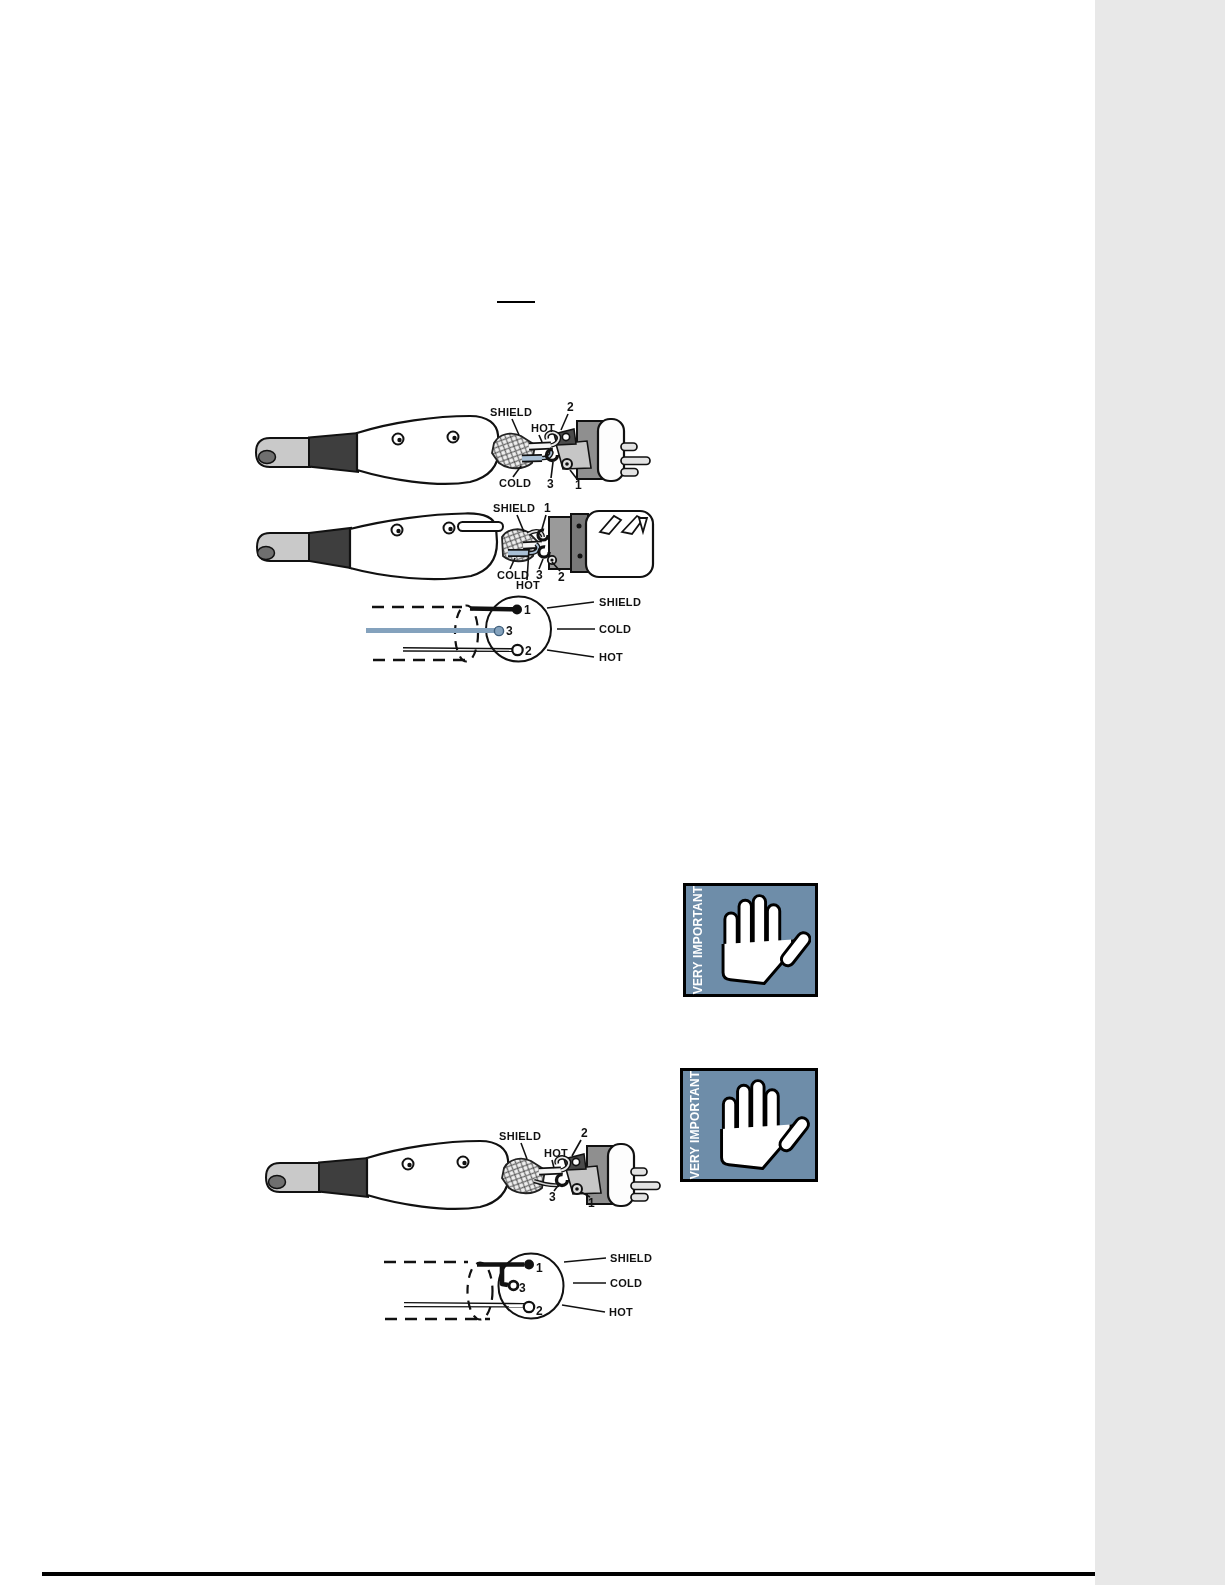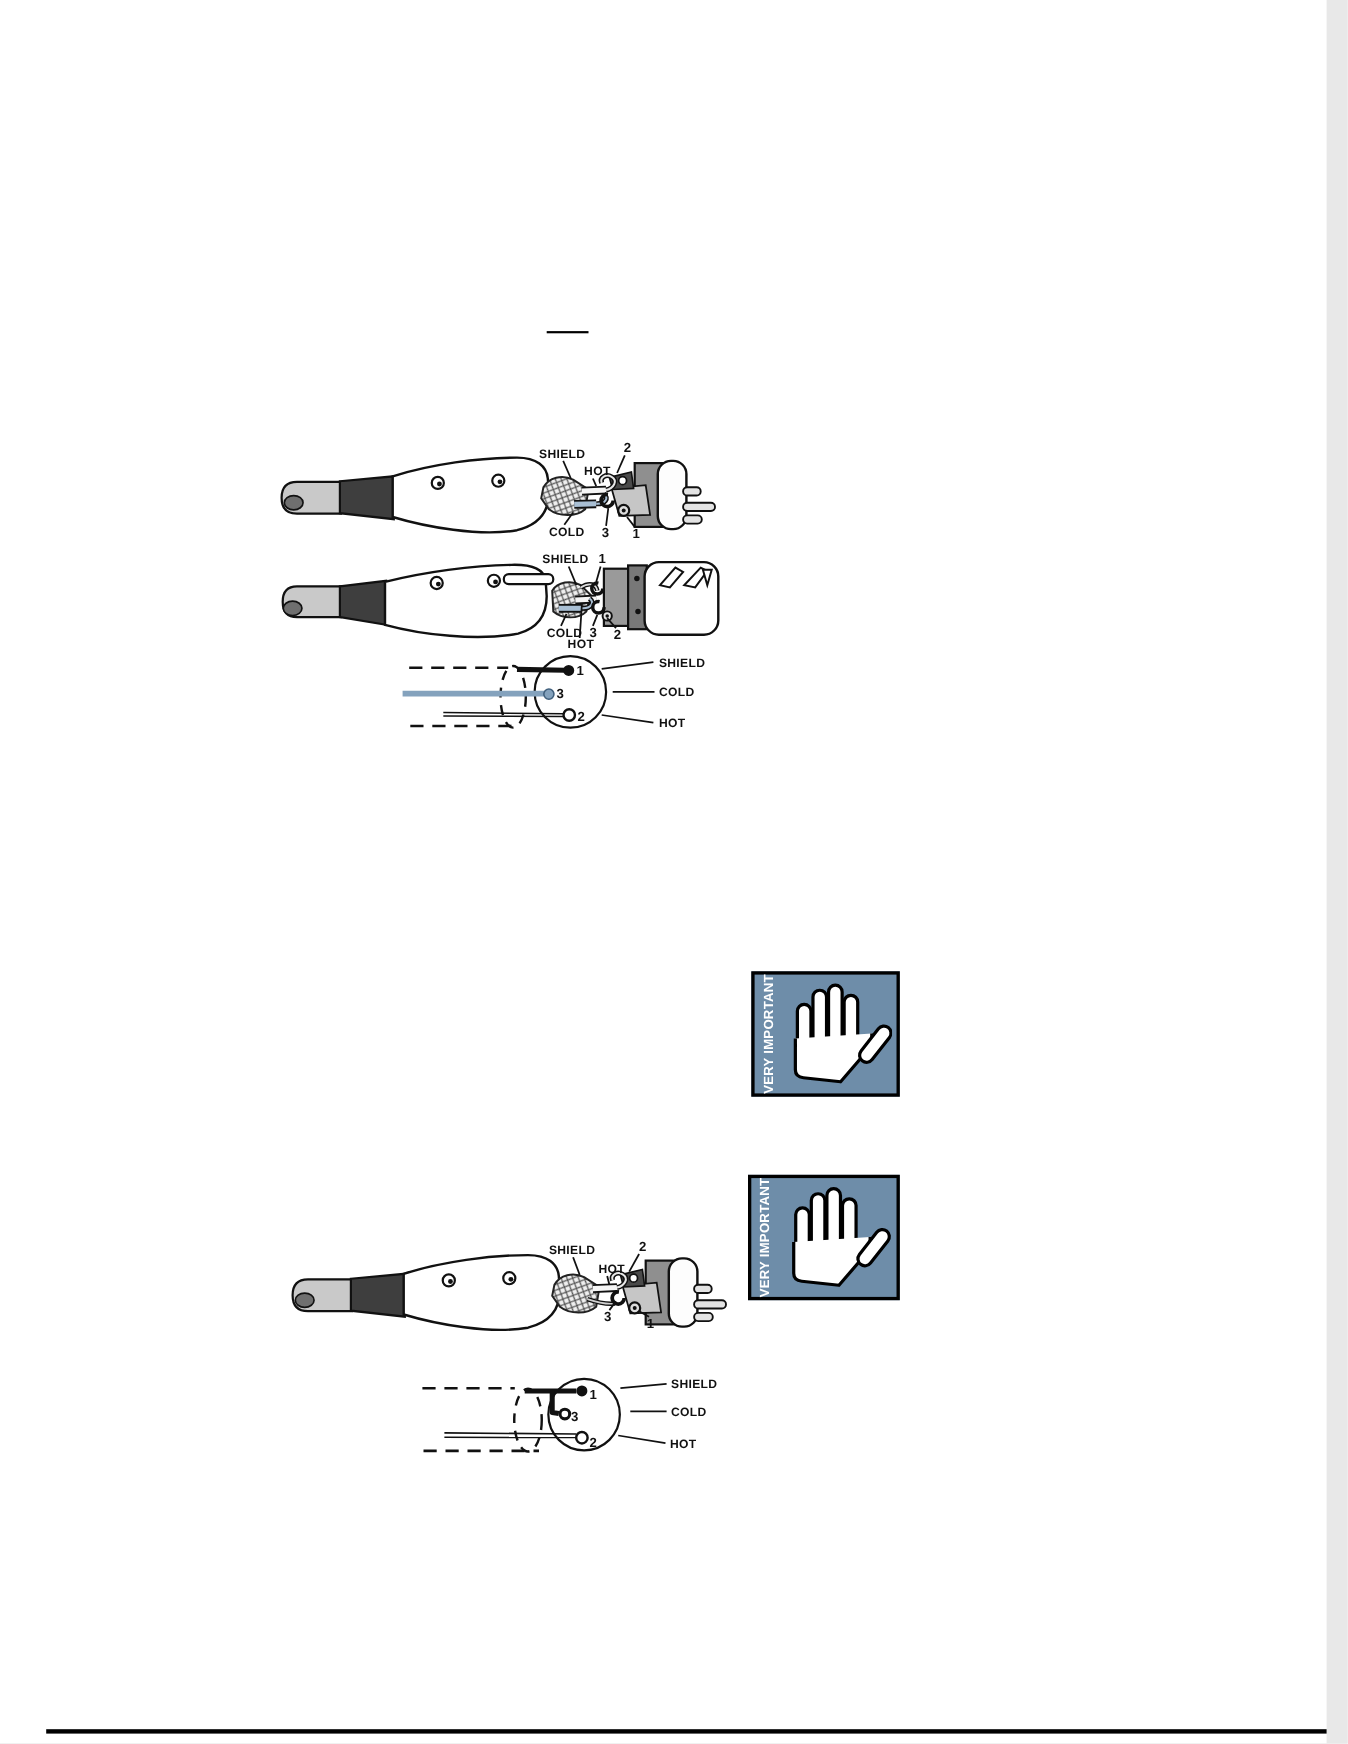--- a/index.html
+++ b/index.html
@@ -1,18 +1,18 @@
 <!DOCTYPE html>
 <html><head>
 <meta charset="utf-8">
 <style>
   html,body{margin:0;padding:0;background:#e8e8e8;}
   .page{
     position:relative;
-    width:1206px;height:1585px;
+    width:1095px;height:1585px;
     background:#ffffff;
     overflow:hidden;
     font-family:"Liberation Sans",sans-serif;
   }
   .underline-mark{
     position:absolute;left:497px;top:301px;width:38px;height:2.4px;background:#000;
   }
   .bottom-rule{
     position:absolute;left:42px;top:1572px;width:1183px;height:4.2px;background:#000;
   }

